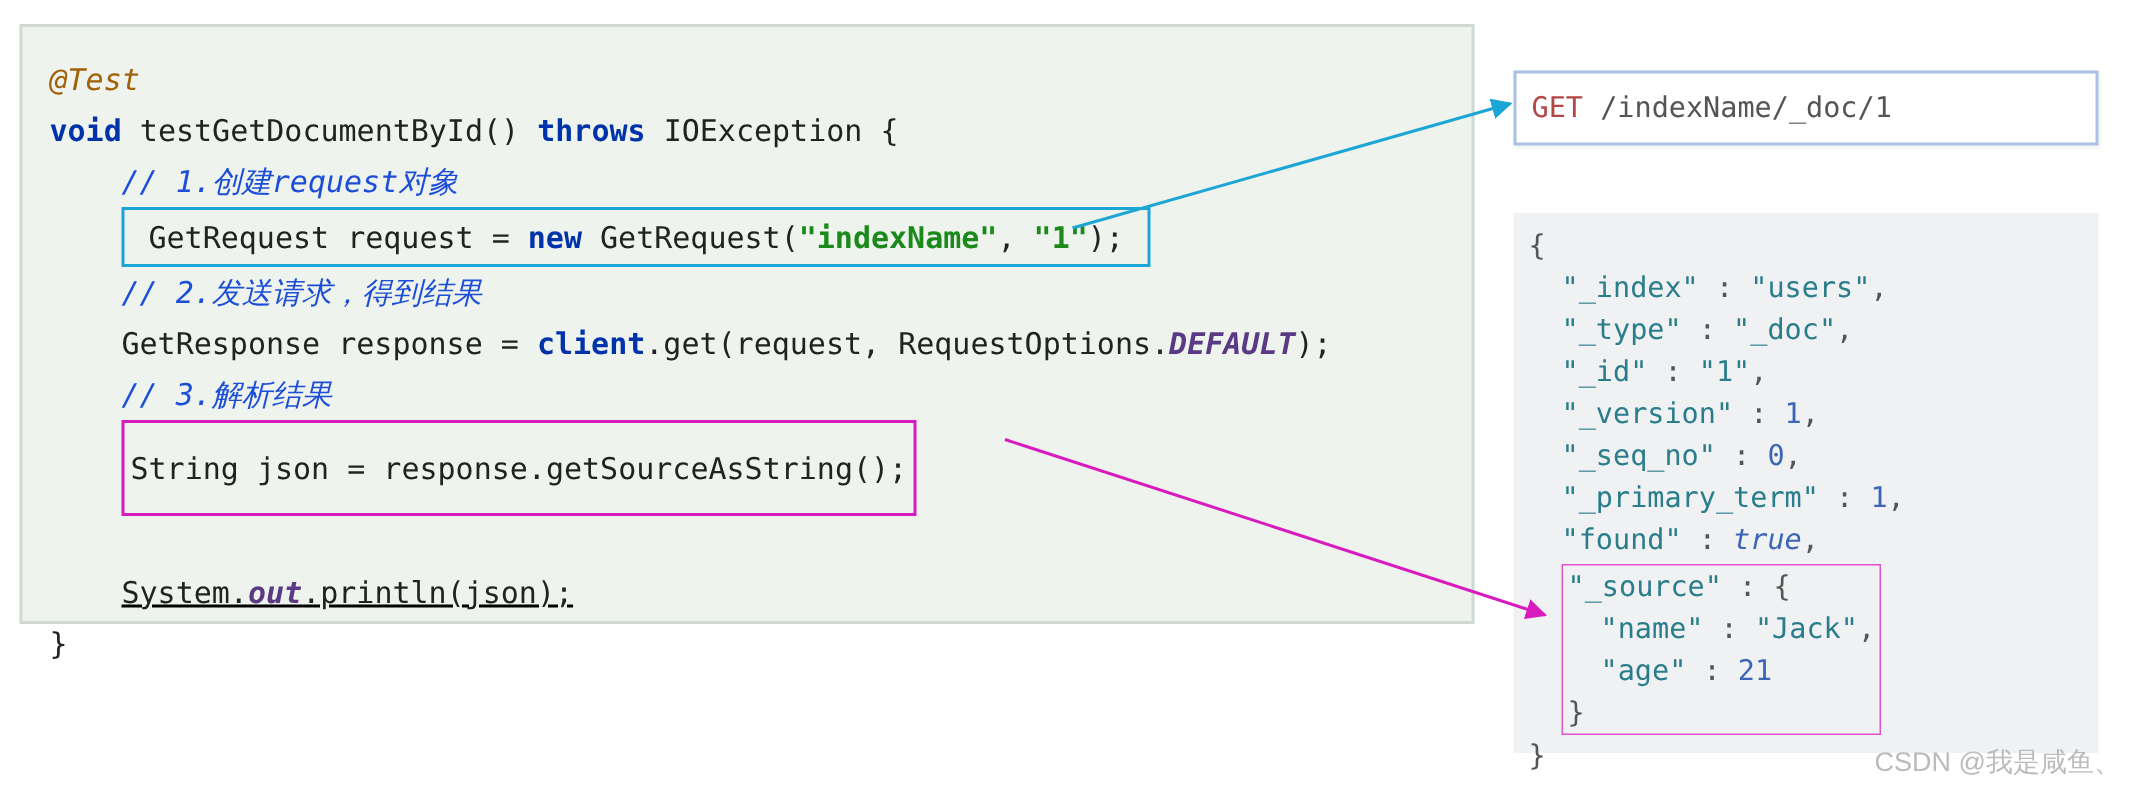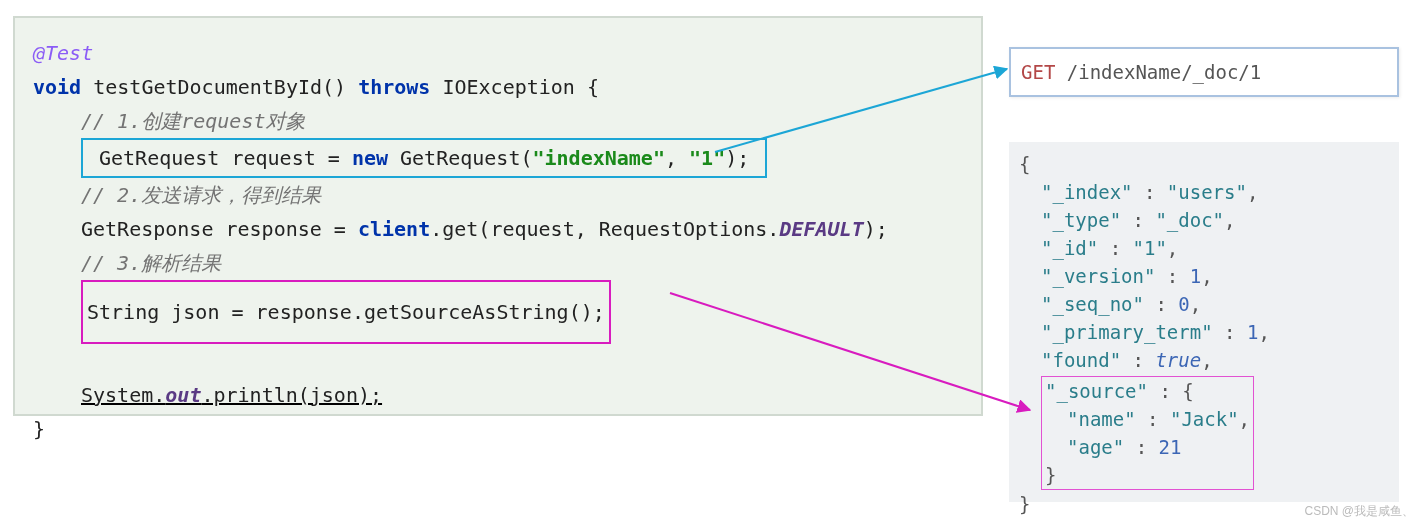--- a/index.html
+++ b/index.html
@@ -16,23 +16,23 @@
       top: 16px;
       width: 970px;
       height: 400px;
       background: #eef3ed;
       border: 2px solid #d0d9d0;
       padding: 18px 10px 10px 18px;
       font-size: 20px;
       line-height: 34px;
       font-family: "Consolas", "Monaco", monospace;
     }
-    .c-annotation { color: #8b5cf6; font-style: italic; }
+    .c-annotation { color: #a16207; font-style: italic; }
     .c-keyword { color: #0033aa; font-weight: bold; }
-    .c-comment { color: #737373; font-style: italic; }
+    .c-comment { color: #1d4ed8; font-style: italic; }
     .c-string { color: #1b8a1b; font-weight: bold; }
     .c-static { color: #5a3a84; font-style: italic; font-weight: bold; }
     .c-text { color: #222; }
     .boxed-blue {
       border: 2px solid #1ca6d6;
       padding: 1px 16px;
       display: inline-block;
     }
     .boxed-magenta {
       border: 2px solid #d81bbf;
@@ -75,21 +75,21 @@
     .source-box {
       border: 1.5px solid #e252d2;
       display: inline-block;
       padding: 0 3px;
       margin-top: 2px;
     }
     .watermark {
       position: absolute;
       right: 10px;
       bottom: 6px;
-      font-size: 12px;
+      font-size: 18px;
       color: #bbbbbb;
       font-family: Arial, sans-serif;
     }
     .arrow-svg {
       position: absolute;
       left: 0; top: 0;
       width: 1424px; height: 526px;
       pointer-events: none;
     }
   </style>

